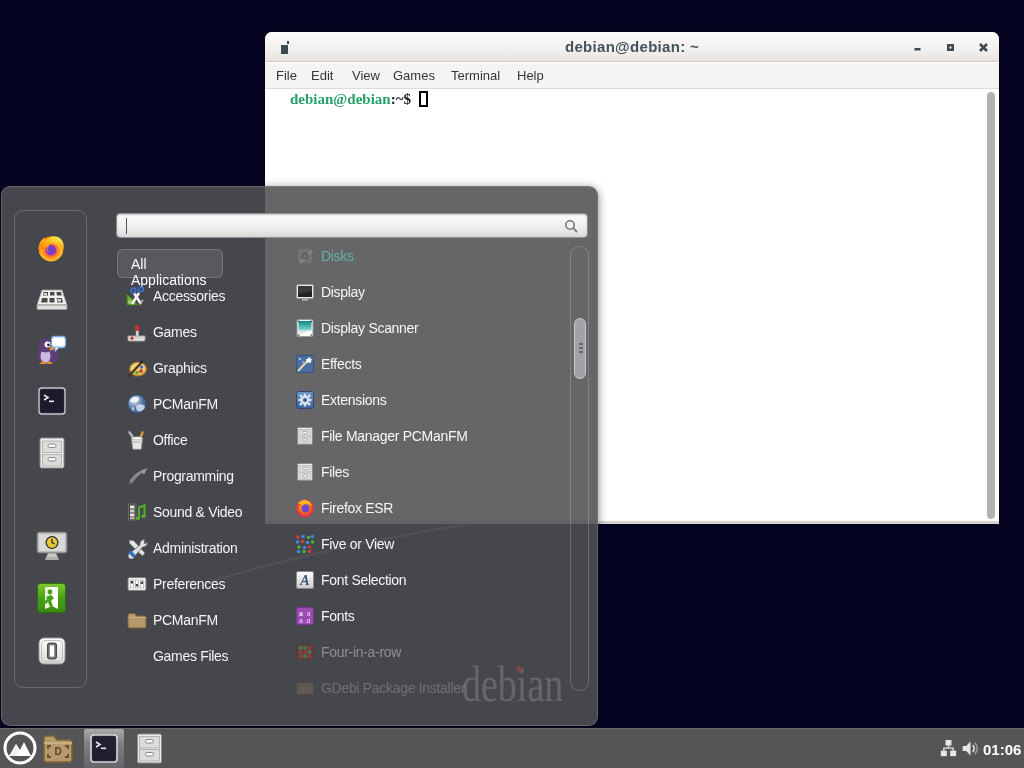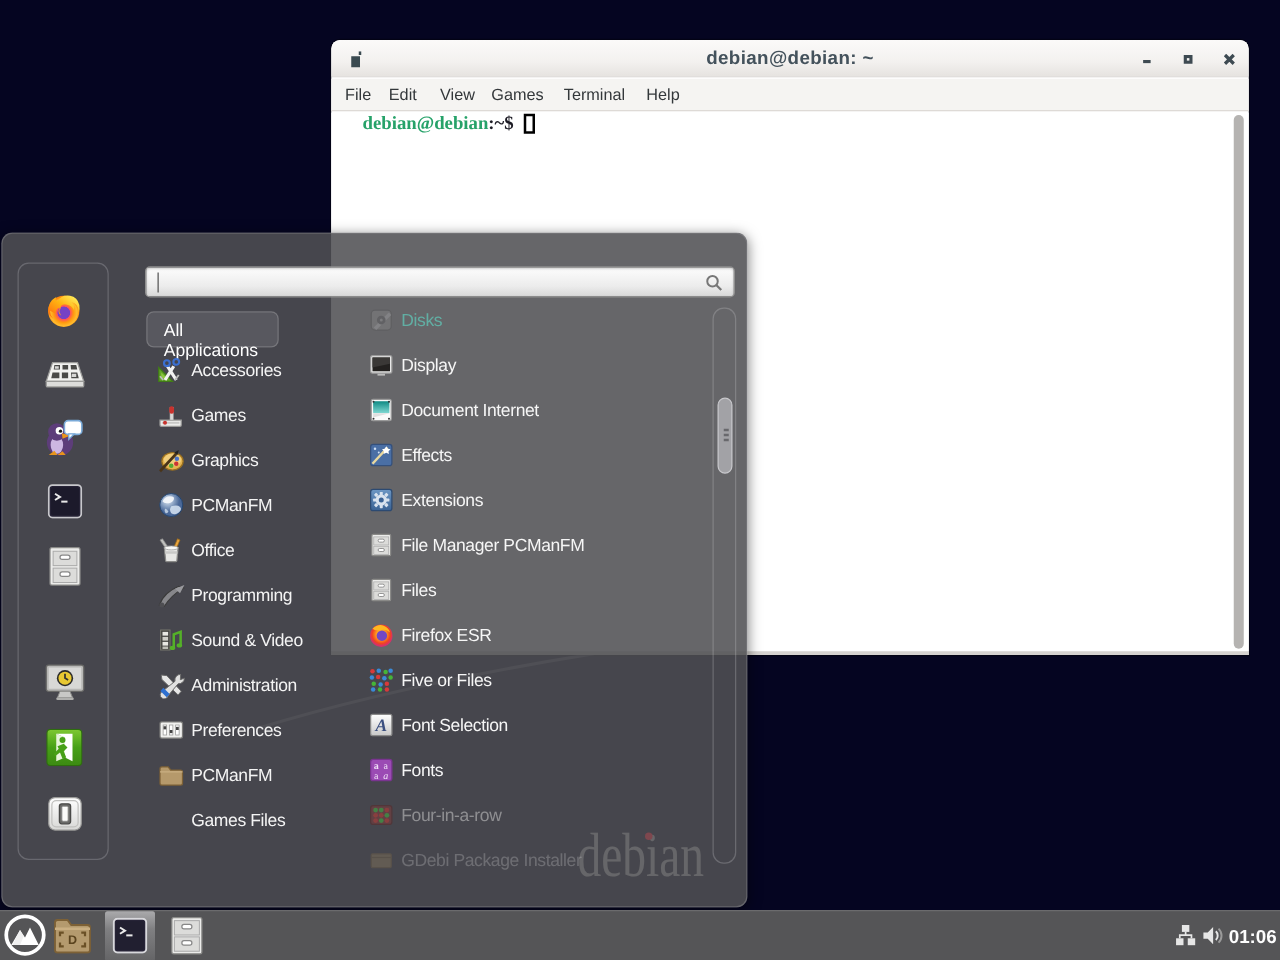--- a/index.html
+++ b/index.html
@@ -360,21 +360,21 @@
               <stop offset="1" stop-color="#7fd8d2"></stop>
             </linearGradient>
           </defs>
           <rect x="4.5" y="4" width="13" height="9.5" fill="url(#scn)"></rect>
           <path d="M4.5,13.5 h13 l-13,3.5 z" fill="#e0e0e0"></path>
           <circle cx="4.8" cy="4.3" r="0.8" fill="#333"></circle>
           <circle cx="17.2" cy="4.3" r="0.8" fill="#333"></circle>
           <circle cx="4.8" cy="18" r="0.8" fill="#333"></circle>
           <circle cx="17.2" cy="18" r="0.8" fill="#333"></circle>
         </svg></span>
-      <span class="ct">Document Internet</span>
+      <span class="ct">Display Scanner</span>
     </div>
   <div class="app" style="top:166px">
       <span class="ci"><svg width="22" height="22" viewBox="0 0 22 22">
           <rect x="2.5" y="2.5" width="17" height="17" rx="2" fill="#4a6fa5" stroke="#34507c"></rect>
           <path d="M4,18 L16,5" stroke="#e8d8a0" stroke-width="2"></path>
           <path d="M15,4 l1.2,2 l2.2,0.4 l-1.6,1.6 l0.3,2.2 l-2.1,-1 l-2.1,1 l0.3,-2.2 l-1.6,-1.6 l2.2,-0.4 z" fill="#fff"></path>
           <circle cx="6" cy="6" r="1" fill="#cfe0f5"></circle>
           <circle cx="9" cy="9" r="0.8" fill="#cfe0f5"></circle>
         </svg></span>
       <span class="ct">Effects</span>
@@ -451,21 +451,21 @@
             <circle cx="13.5" cy="9.5" r="1.8" fill="#3a8ad8"></circle>
             <circle cx="18.5" cy="9" r="1.8" fill="#46b438"></circle>
             <circle cx="5" cy="14" r="1.8" fill="#46b438"></circle>
             <circle cx="10.5" cy="14.5" r="1.8" fill="#3a8ad8"></circle>
             <circle cx="15.5" cy="14" r="1.8" fill="#d83a3a"></circle>
             <circle cx="4.5" cy="18.5" r="1.8" fill="#3a8ad8"></circle>
             <circle cx="10" cy="18.5" r="1.8" fill="#46b438"></circle>
             <circle cx="15.5" cy="18.5" r="1.8" fill="#d83a3a"></circle>
           </g>
         </svg></span>
-      <span class="ct">Five or Files</span>
+      <span class="ct">Five or View</span>
     </div>
   <div class="app" style="top:382px">
       <span class="ci"><svg width="22" height="22" viewBox="0 0 22 22">
           <defs>
             <linearGradient id="fsl" x1="0" y1="0" x2="0" y2="1">
               <stop offset="0" stop-color="#ffffff"></stop>
               <stop offset="1" stop-color="#c9c9c9"></stop>
             </linearGradient>
           </defs>
           <rect x="2.5" y="2.5" width="17" height="17" rx="1.5" fill="url(#fsl)" stroke="#8a8a8a"></rect>

